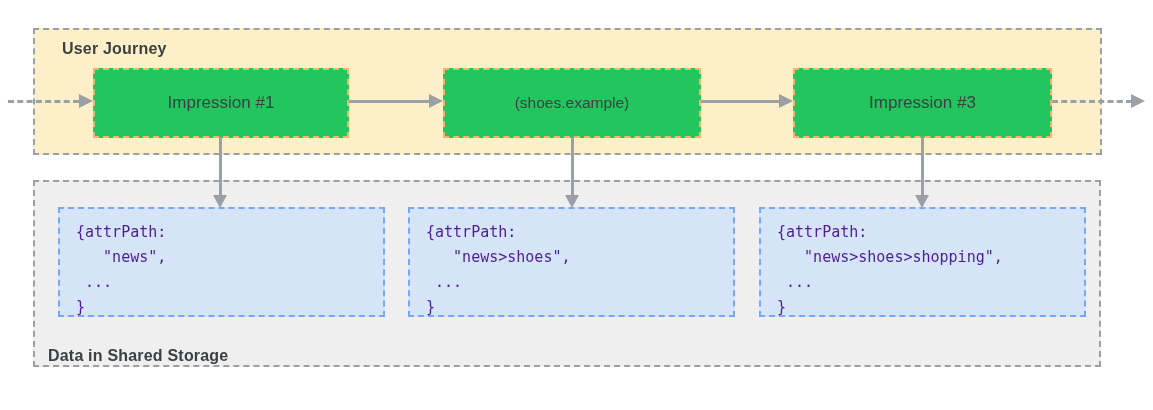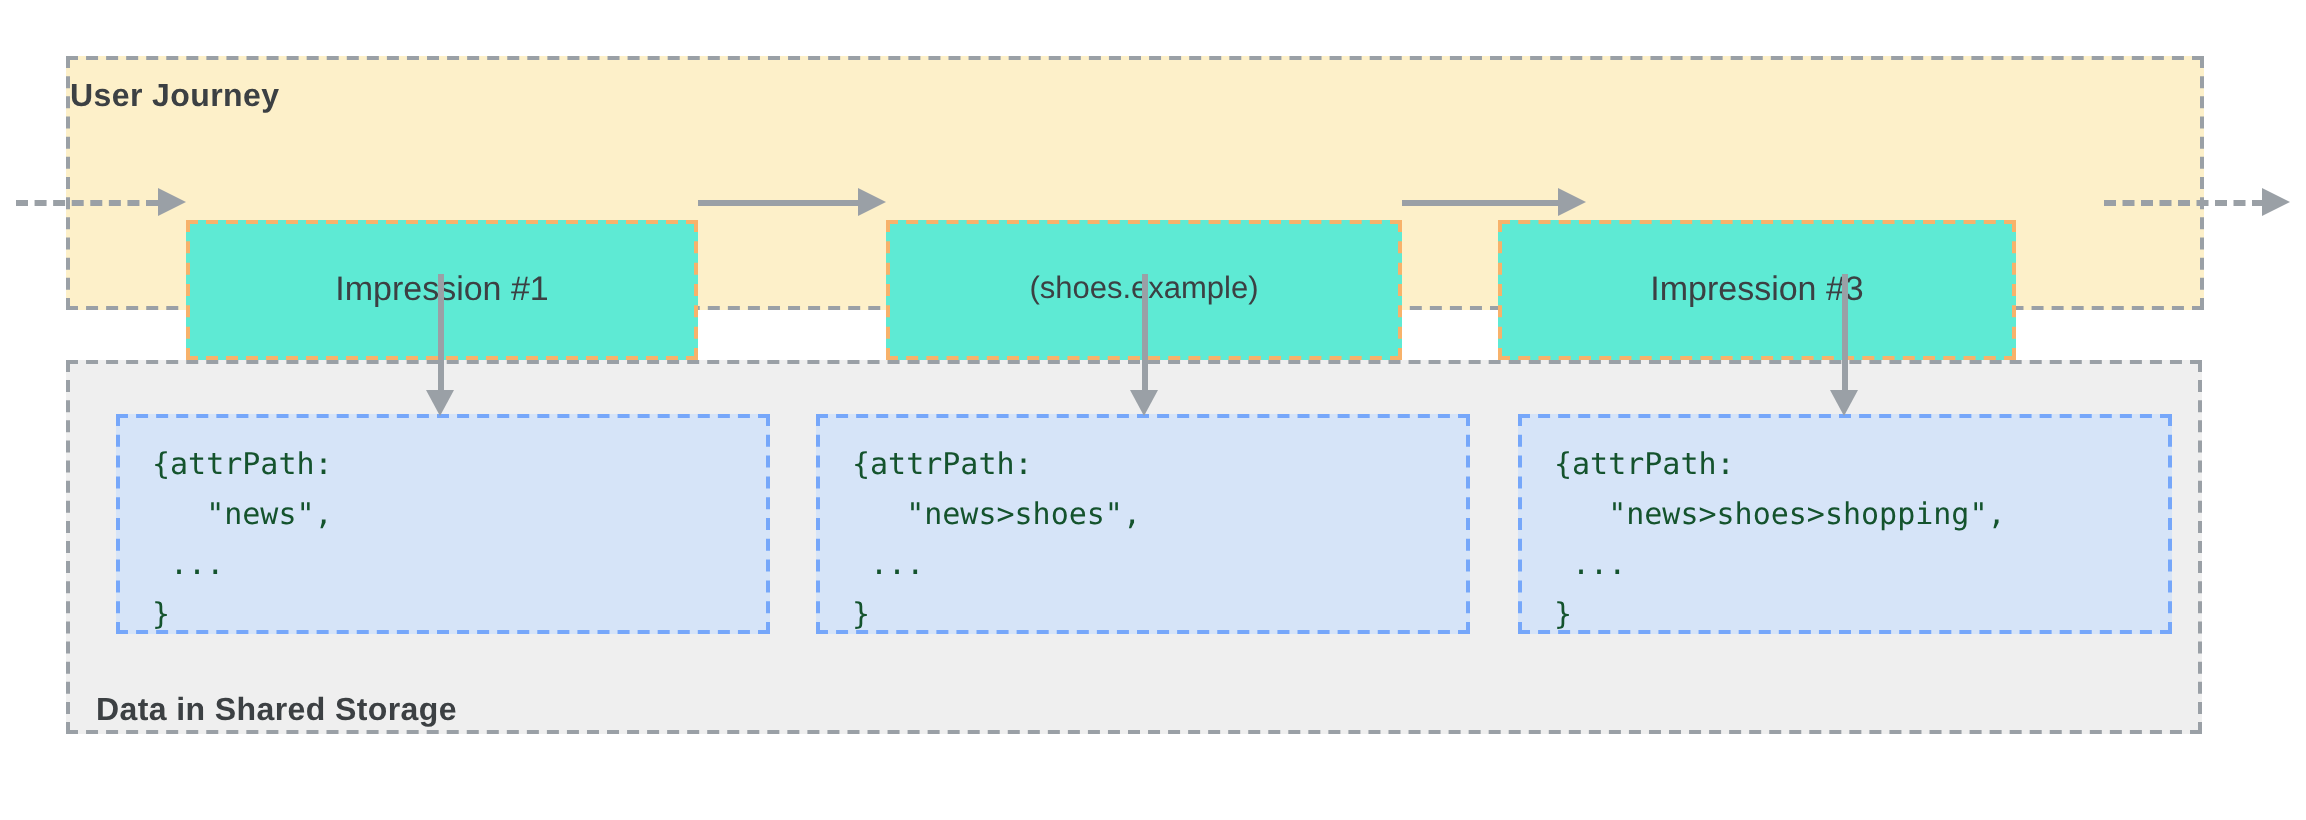--- a/index.html
+++ b/index.html
@@ -23,57 +23,56 @@
     left: 33px; top: 180px; width: 1068px; height: 187px;
     background: #efefef;
   }
   .container-label {
     position: absolute;
     font-weight: bold;
     font-size: 16px;
     color: #3c4043;
     letter-spacing: 0.2px;
   }
-  .journey .container-label { left: 0; top: 10px; }
+  .journey .container-label { left: 27px; top: 10px; }
   .storage .container-label { left: 13px; bottom: 0; }
 
   .impression {
     position: absolute;
     box-sizing: border-box;
-    background: #5eead4;
+    background: #22c55e;
     border: 2px dashed #f7b26b;
     height: 70px; top: 68px;
     display: flex; flex-direction: column;
     align-items: center; justify-content: center;
     text-align: center;
     line-height: 1.32;
-    margin-top: 42px;
   }
   .impression .imp-title { font-size: 17px; }
   .impression .imp-site  { font-size: 15.5px; }
   #imp1 { left: 93px;  width: 256px; }
   #imp2 { left: 443px; width: 258px; }
-  #imp3 { left: 749px; width: 259px; text-align: right; }
+  #imp3 { left: 793px; width: 259px; text-align: right; }
 
   .code-box {
     position: absolute;
     box-sizing: border-box;
     top: 207px; height: 110px; width: 327px;
     background: #d6e4f8;
     border: 2px dashed #76a7fa;
     padding: 11px 16px;
   }
   #code1 { left: 58px; }
   #code2 { left: 408px; }
   #code3 { left: 759px; }
   .code-text {
     font-family: "DejaVu Sans Mono", "Liberation Mono", monospace;
     font-size: 15px;
     line-height: 25px;
-    color: #14532d;
+    color: #4c1d95;
     white-space: pre;
   }
 
   
   .hline { position: absolute; height: 0; border-top: 3px solid #9aa0a6; top: 100px; }
   .hline.dashed { border-top-style: dashed; }
   .head-right {
     position: absolute; width: 0; height: 0; top: 94px;
     border-top: 7.5px solid transparent;
     border-bottom: 7.5px solid transparent;

